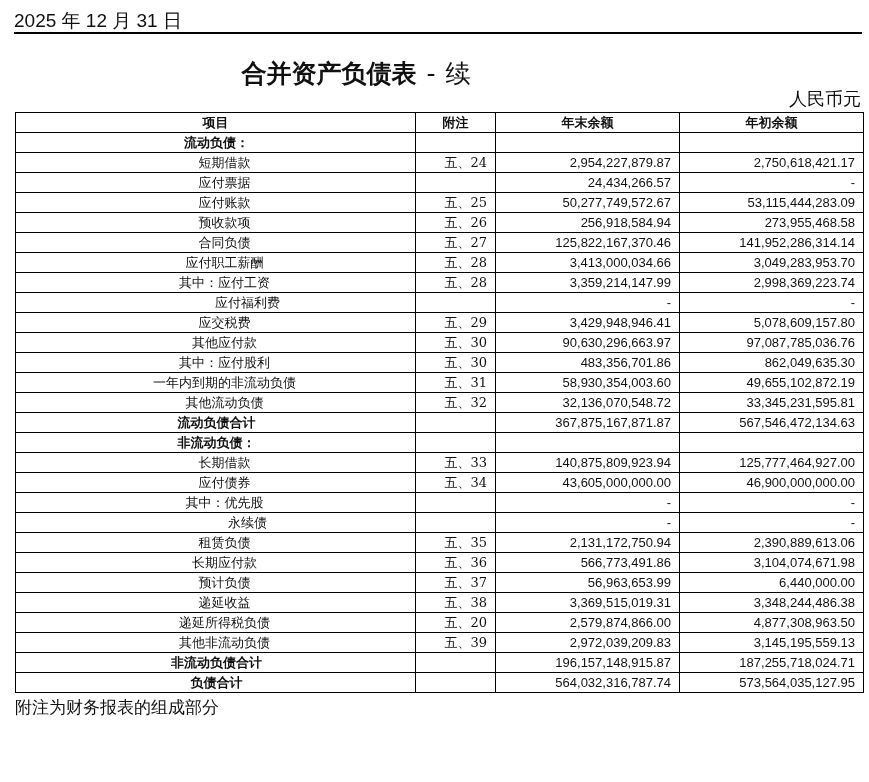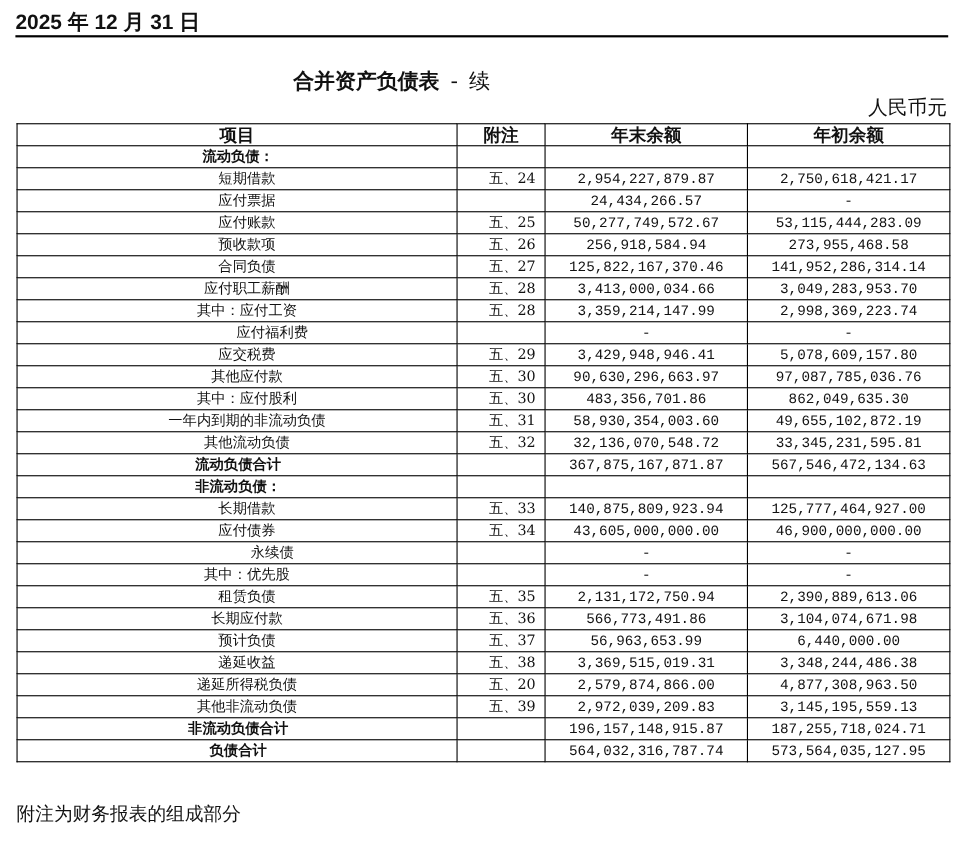--- a/index.html
+++ b/index.html
@@ -1,51 +1,51 @@
 <!DOCTYPE html>
 <html><head>
 <meta charset="utf-8">
 <style>
   html, body { margin:0; padding:0; background:#ffffff; }
   body { width:869px; height:782px; position:relative; overflow:hidden; color:#111; }
   .date-line {
     position:absolute; left:14px; top:8px; width:848px; height:24px;
     border-bottom:2px solid #000;
-    font-family:"Liberation Sans", sans-serif; font-size:19px; line-height:26px; color:#111;font-weight:bold;
+    font-family:"Liberation Sans", sans-serif; font-size:19px; line-height:26px; color:#111;
   }
   .title {
     position:absolute; left:0; top:61px; width:712px; text-align:center;
-    font-family:"DejaVu Sans", sans-serif; font-size:19px; line-height:26px;
+    font-family:"DejaVu Sans", sans-serif; font-size:25px; line-height:26px;
   }
   .title .main { font-weight:bold; }
   .title .sep { margin:0 10px; font-weight:normal; }
   .title .cont { font-family:"DejaVu Serif", serif; font-weight:normal; }
   .currency {
     position:absolute; right:8px; top:87px;
     font-family:"DejaVu Serif", serif; font-size:18px; line-height:24px;
   }
   table.bs {
     position:absolute; left:15px; top:112px; width:848px;
     border-collapse:collapse; table-layout:fixed;
     font-family:"DejaVu Serif", serif; font-size:13px;
   }
   table.bs td, table.bs th {
     border:1px solid #000; height:19px; padding:0 8px; white-space:nowrap; overflow:hidden;
     line-height:19px;
   }
-  table.bs th { font-family:"DejaVu Sans", sans-serif; font-weight:bold; font-size:16px; text-align:center; }
+  table.bs th { font-family:"DejaVu Sans", sans-serif; font-weight:bold; font-size:13px; text-align:center; }
   td.item { text-align:center; }
   td.item.l0 { font-family:"DejaVu Sans", sans-serif; font-weight:bold; padding-left:10px; }
   td.item.l1 { padding-left:26px; }
   td.item.l2 { padding-left:72px; }
   td.note { text-align:right; }
-  td.num { text-align:center; padding-right:8px; font-family:Liberation Mono, monospace; }
+  td.num { text-align:right; padding-right:8px; font-family:Liberation Sans, sans-serif; }
   .footer {
-    position:absolute; left:15px; top:730px;
-    font-family:Liberation Mono, monospace; font-size:17px; line-height:24px;
+    position:absolute; left:15px; top:696px;
+    font-family:Liberation Serif, serif; font-size:17px; line-height:24px;
   }
 </style>
 </head>
 <body>
 
 <div class="date-line">2025 年 12 月 31 日</div>
 
 <div class="title">
   <span class="main">合并资产负债表</span><span class="sep">-</span><span class="cont">续</span>
 </div>
@@ -170,27 +170,27 @@
         <td class="num">140,875,809,923.94</td>
         <td class="num">125,777,464,927.00</td>
       </tr>
       <tr>
         <td class="item l1">应付债券</td>
         <td class="note">五、34</td>
         <td class="num">43,605,000,000.00</td>
         <td class="num">46,900,000,000.00</td>
       </tr>
       <tr>
+        <td class="item l1">其中：优先股</td>
+        <td class="note"></td>
+        <td class="num">-</td>
+        <td class="num">-</td>
+      </tr>
+      <tr>
         <td class="item l2">永续债</td>
-        <td class="note"></td>
-        <td class="num">-</td>
-        <td class="num">-</td>
-      </tr>
-      <tr>
-        <td class="item l1">其中：优先股</td>
         <td class="note"></td>
         <td class="num">-</td>
         <td class="num">-</td>
       </tr>
       <tr>
         <td class="item l1">租赁负债</td>
         <td class="note">五、35</td>
         <td class="num">2,131,172,750.94</td>
         <td class="num">2,390,889,613.06</td>
       </tr>

